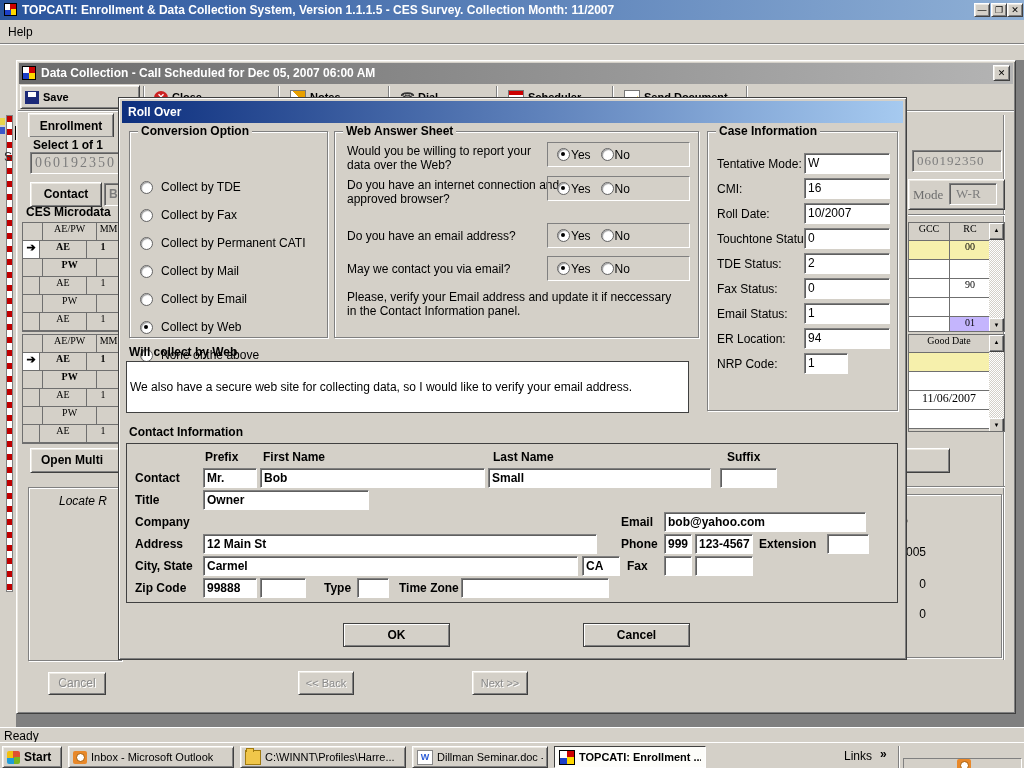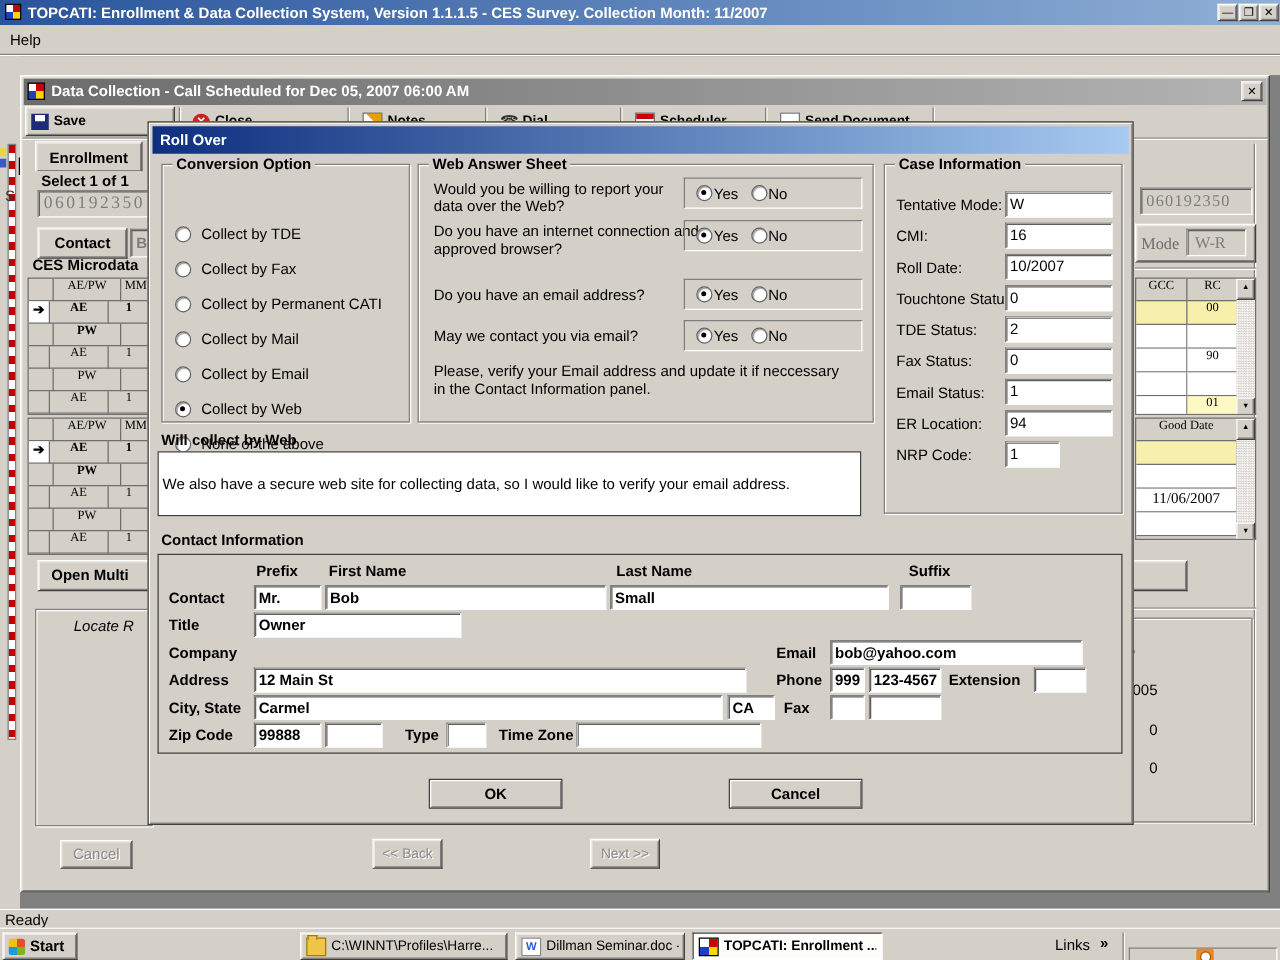--- a/index.html
+++ b/index.html
@@ -243,21 +243,21 @@
     <div class="grow" style="height:19px;">
       <div class="gcell" style="width:40px;background:#fff;"></div>
       <div class="gcell" style="width:40px;background:#fff;">90</div>
     </div>
     <div class="grow" style="height:19px;">
       <div class="gcell" style="width:40px;background:#fff;"></div>
       <div class="gcell" style="width:40px;background:#fff;"></div>
     </div>
     <div class="grow" style="height:19px;">
       <div class="gcell" style="width:40px;background:#fff;"></div>
-      <div class="gcell" style="width:40px;background:#fef9c3;">01</div>
+      <div class="gcell" style="width:40px;background:#c4b5fd;">01</div>
     </div>
     <div class="ab" style="right:0;top:0;width:15px;height:108px;">
       <div class="sbtn" style="height:15px;">▲</div>
       <div class="sbtrack" style="height:78px;"></div>
       <div class="sbtn" style="height:15px;">▼</div>
     </div>
   </div>
 
   <div class="ab grid" style="left:908px;top:334px;width:97px;height:98px;">
     <div class="grow" style="height:18px;">
@@ -441,20 +441,24 @@
 
   <div class="ab gray" style="left:0;top:727px;width:1024px;height:15px;border-top:1px solid #ffffff;z-index:40;">
     <span style="position:absolute;left:4px;top:1px;">Ready</span>
   </div>
 
   <div class="ab gray" style="left:0;top:742px;width:1024px;height:26px;border-top:1px solid #ffffff;z-index:40;">
     <div class="ab raised task b" style="left:2px;top:3px;width:60px;height:22px;font-size:12px;">
       <span class="flag"></span>
       <span>Start</span>
     </div>
+    <div class="ab raised task" style="left:68px;top:3px;width:166px;height:22px;">
+      <span class="ticon i-outlook"></span>
+      <span class="nowrap">Inbox - Microsoft Outlook</span>
+    </div>
     <div class="ab raised task" style="left:240px;top:3px;width:166px;height:22px;">
       <span class="ticon i-folder"></span>
       <span class="nowrap">C:\WINNT\Profiles\Harre...</span>
     </div>
     <div class="ab raised task" style="left:412px;top:3px;width:136px;height:22px;">
       <span class="ticon i-word"></span>
       <span class="nowrap">Dillman Seminar.doc - Mic...</span>
     </div>
     <div class="ab raised task active" style="left:554px;top:3px;width:152px;height:22px;">
       <span class="ticon appicon"></span>

